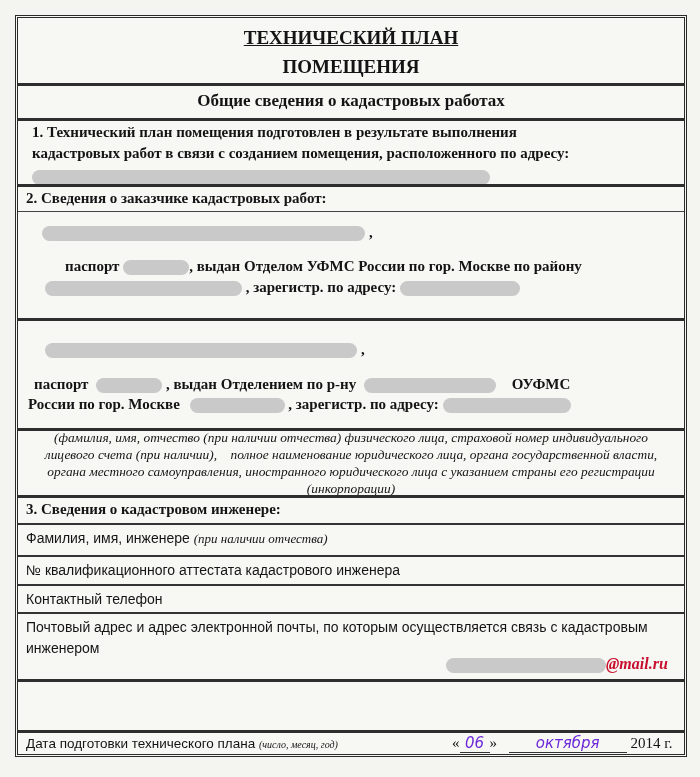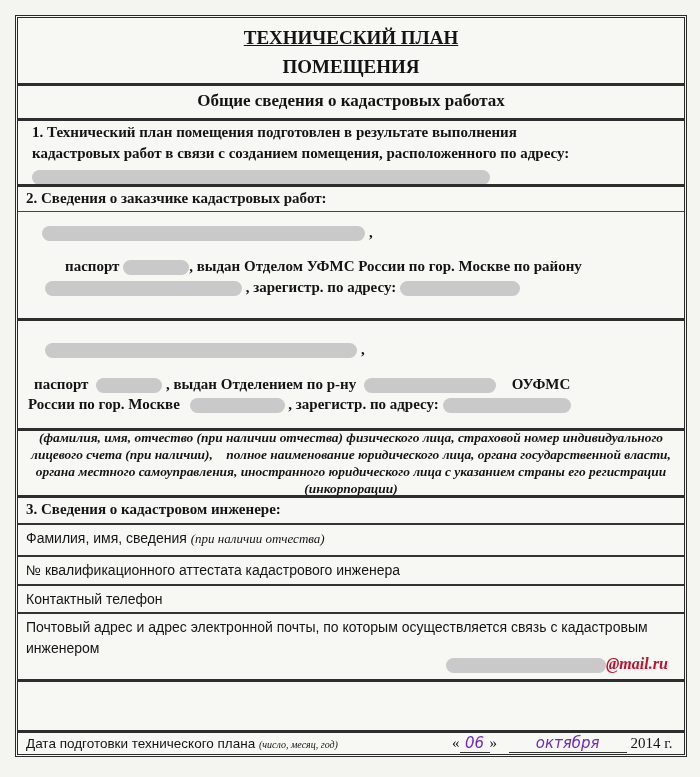--- a/index.html
+++ b/index.html
@@ -8,21 +8,21 @@
     font-family: "Liberation Serif", serif; color: #141414;
   }
   .frame {
     position: absolute; left: 15px; top: 15px; width: 672px; height: 742px;
     border: 3px double #2a2a2a; box-sizing: border-box; background: #f7f7f4;
   }
   .row { position: absolute; left: 0; right: 0; box-sizing: border-box; }
   .hline { position: absolute; left: 0; right: 0; height: 0; border-top: 2px solid #333; }
   .hline.thick { border-top: 3px solid #2e2e2e; }
   .hline.thin { border-top: 1px solid #444; }
-  .center { text-align: center; font-weight: bold; }
+  .center { text-align: center; }
   .title { font-weight: bold; font-size: 19px; }
   .bold { font-weight: bold; }
   .redact {
     display: inline-block; background: #c9c9c9; border-radius: 9px; height: 15px;
     vertical-align: middle;
   }
   .t16 { font-size: 16px; }
   .t15 { font-size: 15px; }
   .t14 { font-size: 14px; }
   .it { font-style: italic; }
@@ -92,21 +92,21 @@
     <div style="white-space:pre;">лицевого счета (при наличии),    полное наименование юридического лица, органа государственной власти,</div>
     <div>органа местного самоуправления, иностранного юридического лица с указанием страны его регистрации</div>
     <div>(инкорпорации)</div>
   </div>
   <div class="hline thick" style="top:477px;"></div>
 
   <div class="row bold t15" style="top:483px; left:8px;">3. Сведения о кадастровом инженере:</div>
   <div class="hline" style="top:505px;"></div>
 
   <div class="abs sans t14" style="top:512px; left:8px;">
-    <span>Фамилия, имя, сведения</span>
+    <span>Фамилия, имя, инженере</span>
     <span class="it" style="font-family:'Liberation Serif',serif; font-size:13px;">(при наличии отчества)</span>
   </div>
   <div class="hline" style="top:537px;"></div>
 
   <div class="abs sans t14" style="top:544px; left:8px;">№ квалификационного аттестата кадастрового инженера</div>
   <div class="hline" style="top:566px;"></div>
 
   <div class="abs sans t14" style="top:573px; left:8px;">Контактный телефон</div>
   <div class="hline" style="top:594px;"></div>
 

